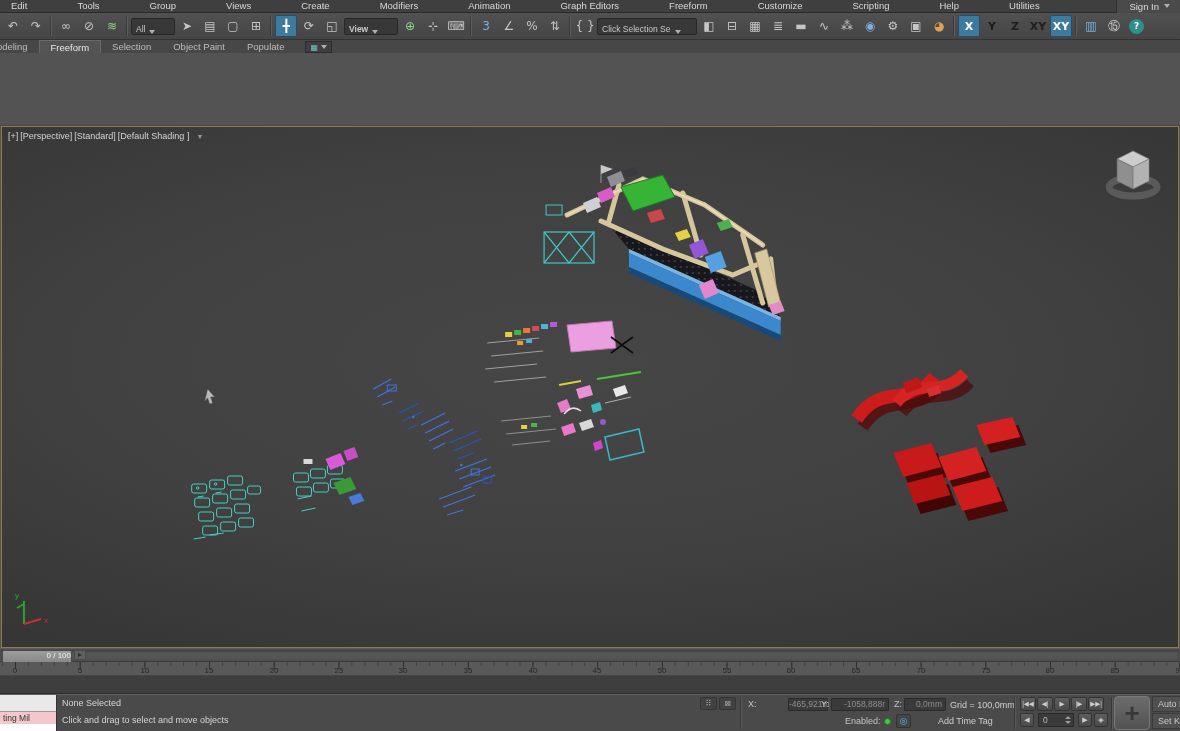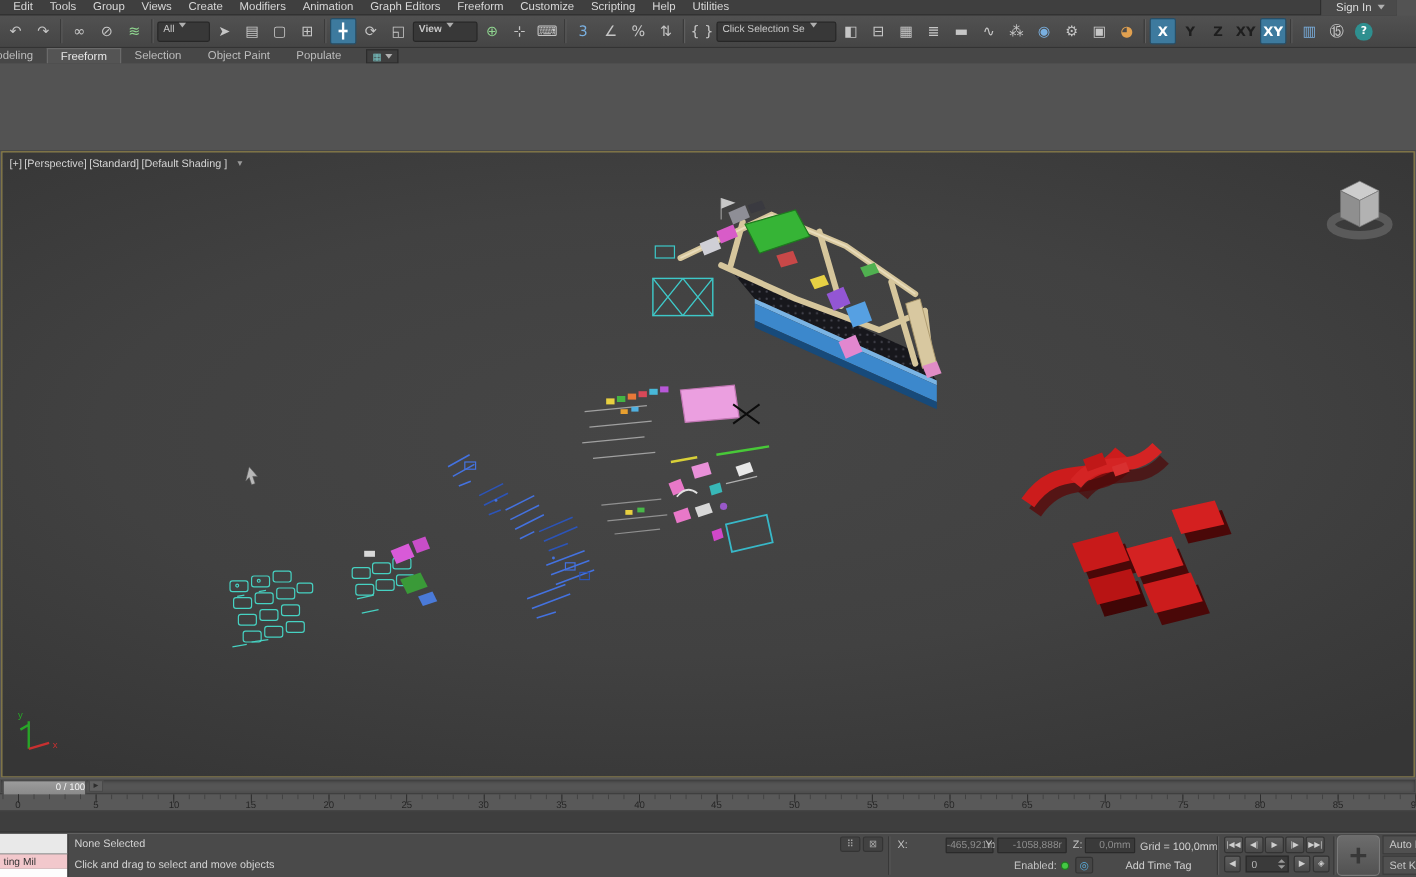--- a/index.html
+++ b/index.html
@@ -3,44 +3,44 @@
 <meta charset="utf-8">
 <style>
   * { box-sizing: border-box; margin: 0; padding: 0; }
   html,body { width:1180px; height:731px; overflow:hidden; }
   body {
     position:relative; background:#535353;
     font-family:"Liberation Sans","DejaVu Sans",sans-serif;
     -webkit-font-smoothing:antialiased; user-select:none;
   }
   
-  .menubar{position:absolute;top:0;left:0;right:16px;height:13px;background:#3f3f3f;
+  .menubar{position:absolute;top:0;left:0;right:0;height:13px;background:#3f3f3f;
     border-bottom:1px solid #2a2a2a;display:flex;align-items:center;font-size:9.5px;
-    color:#d8d8d8;padding-left:4px;}
+    color:#d8d8d8;padding-left:4px;gap:36px;}
   .menu-item{padding:0 7px;line-height:12px;cursor:default;}
   .signin{margin-left:auto;height:13px;display:flex;align-items:center;gap:5px;
     background:#4a4a4a;border-left:1px solid #2e2e2e;padding:0 10px 0 12px;color:#dcdcdc;}
   .caret{width:0;height:0;border-left:3px solid transparent;border-right:3px solid transparent;
     border-top:4px solid #b0b0b0;display:inline-block;}
   
   .toolbar{position:absolute;top:13px;left:0;right:0;height:27px;
     background:linear-gradient(#515151,#454545);border-bottom:1px solid #333;
     display:flex;align-items:center;padding:0 2px;gap:1px;}
   .tbtn{width:22px;height:22px;flex:0 0 auto;font-size:12px;color:#c6c6c6;background:transparent;
     border:1px solid transparent;display:flex;align-items:center;justify-content:center;
     border-radius:2px;cursor:default;font-family:"DejaVu Sans",sans-serif;}
   .tbtn.active{background:#3d7a9e;color:#fff;border-color:#274e66;}
   .taxis{font-weight:bold;font-size:11px;color:#1e1e1e;}
   .taxis.active{background:#3d7a9e;color:#fff;border-color:#274e66;}
   .g-green{color:#8fd48f;} .g-blue{color:#7ab0e0;} .g-orange{color:#e0a050;}
   .help-btn{background:#2e8f8f;color:#fff;border-radius:50%;width:15px;height:15px;
     font-size:9px;font-weight:bold;margin:0 3px;}
   .tsep{width:2px;height:20px;flex:0 0 auto;border-left:1px solid #3a3a3a;border-right:1px solid #5e5e5e;margin:0 2px;}
   .tdrop{height:17px;flex:0 0 auto;background:#383838;border:1px solid #272727;border-radius:2px;
-    display:flex;align-items:flex-start;font-size:8.5px;color:#c8c8c8;padding:0 4px;gap:4px;cursor:default;}
+    display:flex;align-items:flex-end;font-size:8.5px;color:#c8c8c8;padding:0 4px;gap:4px;cursor:default;}
   .tdrop .lbl{white-space:nowrap;overflow:hidden;}
   .w-all{width:44px;} .w-view{width:54px;font-weight:bold;} .w-sel{width:100px;}
   
   .tabs{position:absolute;top:40px;left:0;right:0;height:13px;background:#474747;
     display:flex;align-items:flex-end;font-size:9.5px;overflow:hidden;}
   .tab{padding:1px 11px 0;color:#bcbcbc;height:13px;line-height:12px;cursor:default;white-space:nowrap;}
   .tab.first{margin-left:-22px;}
   .tab.active{background:#545454;border:1px solid #6a6a6a;border-bottom:none;color:#e8e8e8;}
   .ribbon-config{height:12px;margin-left:10px;background:#3e3e3e;border:1px solid #2c2c2c;
     display:flex;align-items:center;gap:3px;padding:0 4px;font-size:8px;color:#7ac8c8;}

